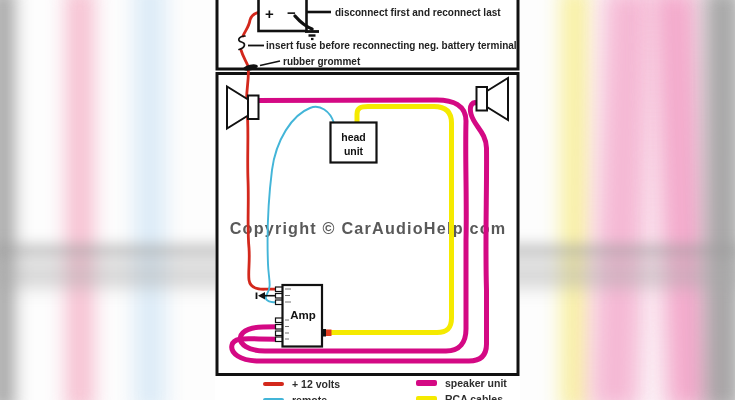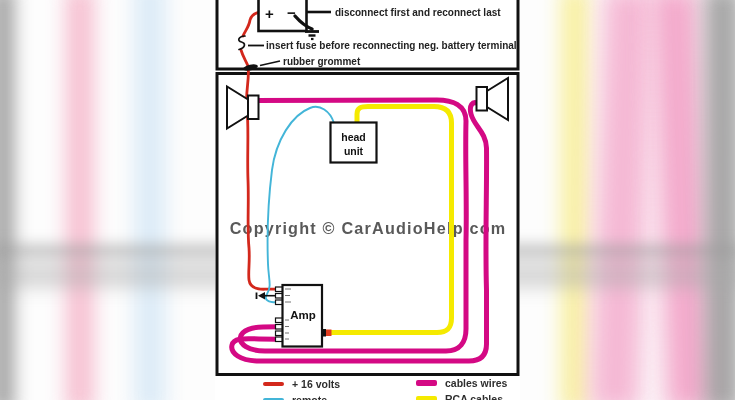--- a/index.html
+++ b/index.html
@@ -144,29 +144,29 @@
 
       <g>
         <rect x="107" y="329" width="4" height="7.5" fill="#111"></rect>
         <rect x="111" y="329.5" width="5.5" height="6.5" fill="#e03c1f"></rect>
       </g>
     </svg>
 
     <div>
       <div class="legend-item" style="left:48px;top:377px;">
         <span class="dash dash-12v" style="background: rgb(211, 40, 28);"></span>
-        <span class="legend-label">+ 16 volts</span>
+        <span class="legend-label">+ 12 volts</span>
       </div>
       <div class="legend-item" style="left:48px;top:392.5px;">
         <span class="dash dash-remote" style="background: rgb(67, 181, 216);"></span>
         <span class="legend-label">remote</span>
       </div>
       <div class="legend-item" style="left:201px;top:376px;">
         <span class="dash dash-speaker" style="background: rgb(212, 9, 132);"></span>
-        <span class="legend-label">cables wires</span>
+        <span class="legend-label">speaker unit</span>
       </div>
       <div class="legend-item" style="left:201px;top:392px;">
         <span class="dash dash-rca" style="background: rgb(245, 234, 0);"></span>
         <span class="legend-label">RCA cables</span>
       </div>
     </div>
   </div>
 </div>
 
 </body></html>

